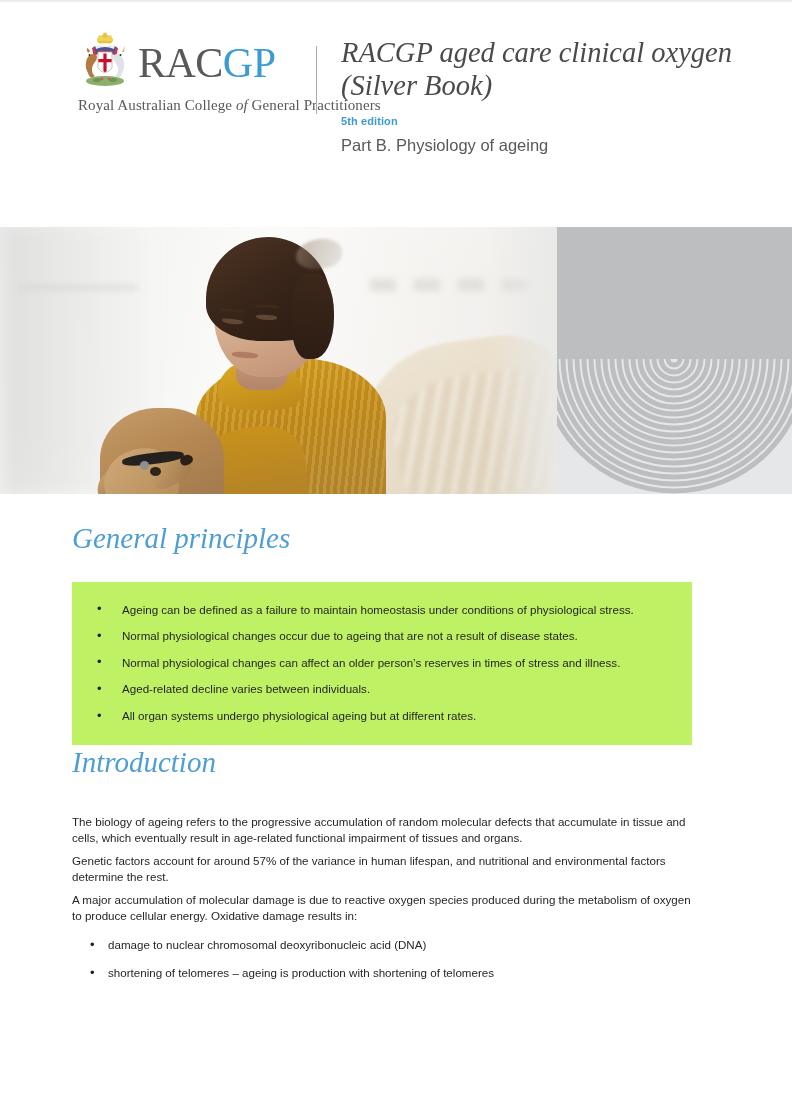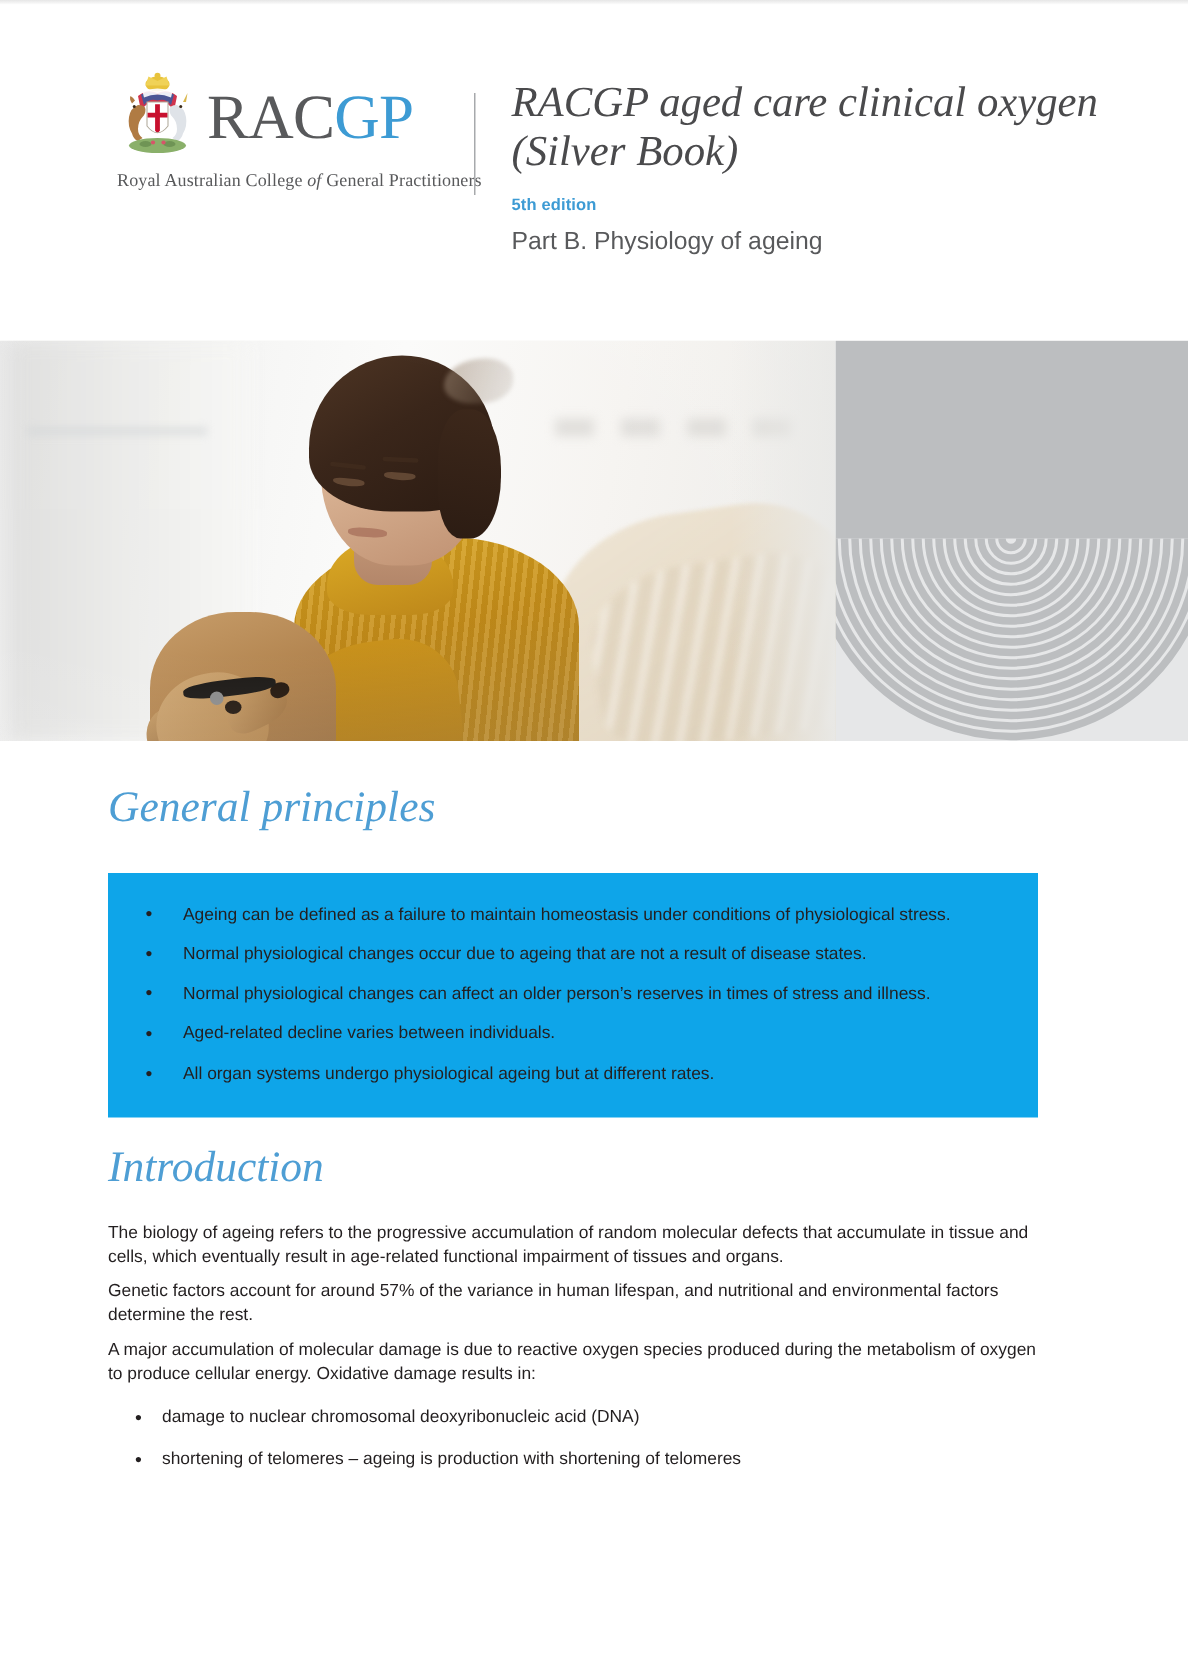--- a/index.html
+++ b/index.html
@@ -20,21 +20,21 @@
   .top-hairline {
     position: absolute;
     top: 0; left: 0;
     width: 792px; height: 3px;
     background: linear-gradient(to bottom, #e6e6e6, #fdfdfd);
   }
 
   
   .header {
     position: absolute;
-    top: 40px; left: 0;
+    top: 24px; left: 0;
     width: 680px; height: 180px;
   }
 
   .logo-block {
     position: absolute;
     left: 78px; top: 8px;
     width: 218px;
   }
   .logo-row {
     display: flex;
@@ -48,21 +48,21 @@
     letter-spacing: -0.5px;
     line-height: 1;
     white-space: nowrap;
   }
   .racgp-word .rac { color: #58595b; }
   .racgp-word .gp  { color: #3d9bd4; }
   .logo-tagline {
     margin-top: 3px;
     text-align: center;
     font-family: "Liberation Serif", serif;
-    font-size: 12px;
+    font-size: 15px;
     color: #58595b;
     letter-spacing: 0.1px;
     white-space: nowrap;
   }
   .logo-tagline i { font-style: italic; }
 
   .divider {
     position: absolute;
     left: 316px; top: 22px;
     width: 1px; height: 68px;
@@ -345,27 +345,27 @@
   .h1 {
     font-family: "Liberation Serif", serif;
     font-style: italic;
     font-weight: normal;
     font-size: 29px;
     color: #4e9ed4;
     margin: 0;
     padding: 0;
   }
   #general-principles-heading { position: absolute; left: 72px; top: 28px; }
-  #introduction-heading      { position: absolute; left: 72px; top: 268px; text-align: center; }
+  #introduction-heading      { position: absolute; left: 72px; top: 252px; text-align: center; }
 
   .keybox {
     position: absolute;
     left: 72px; top: 88px;
     width: 620px;
-    background: #0ea5e9;
+    background: #bef264;
     padding: 14px 0 16px 0;
     box-sizing: border-box;
   }
   .keybox ul {
     list-style: none;
     margin: 0;
     padding: 0;
   }
   .keybox li {
     position: relative;

